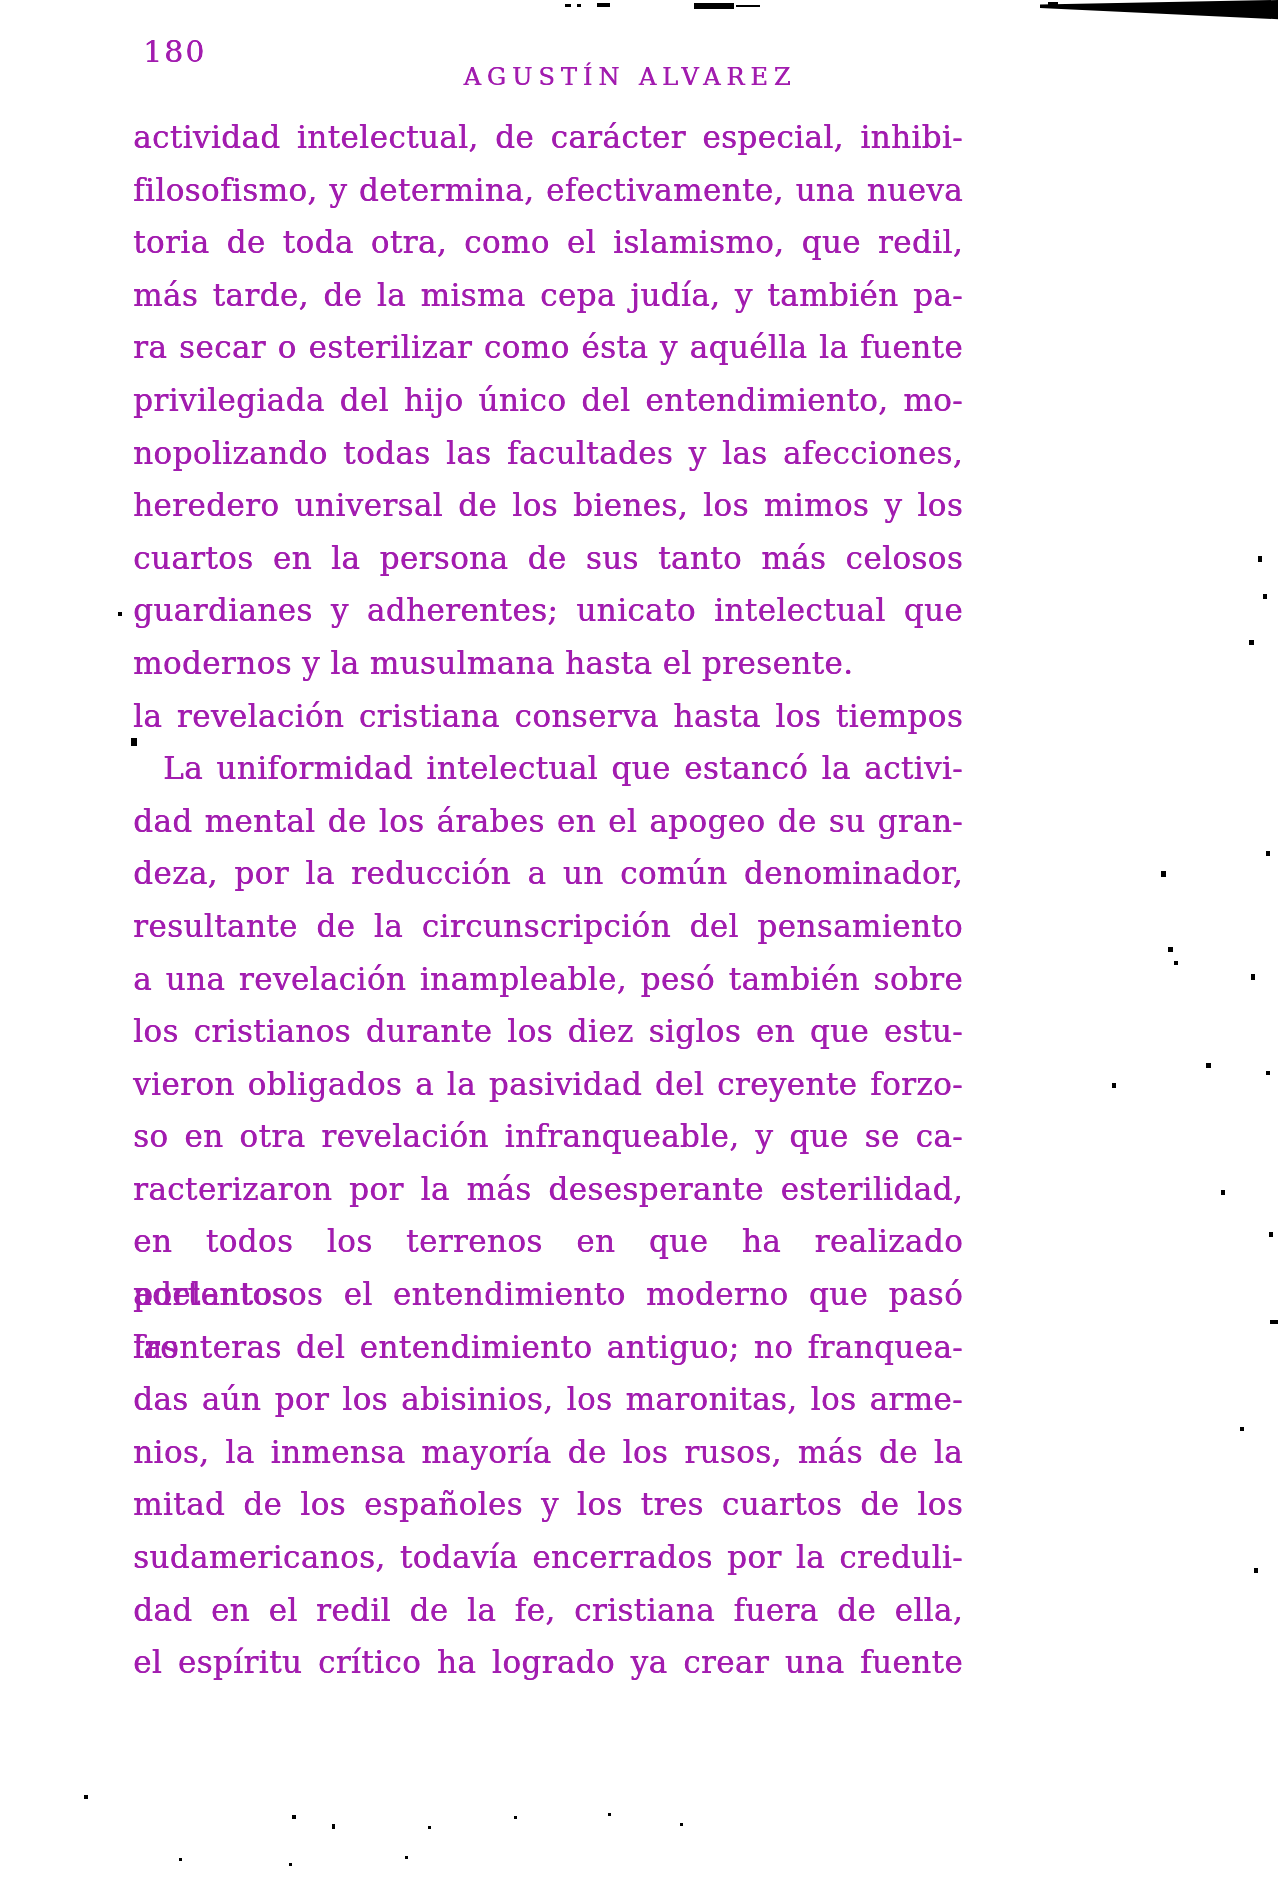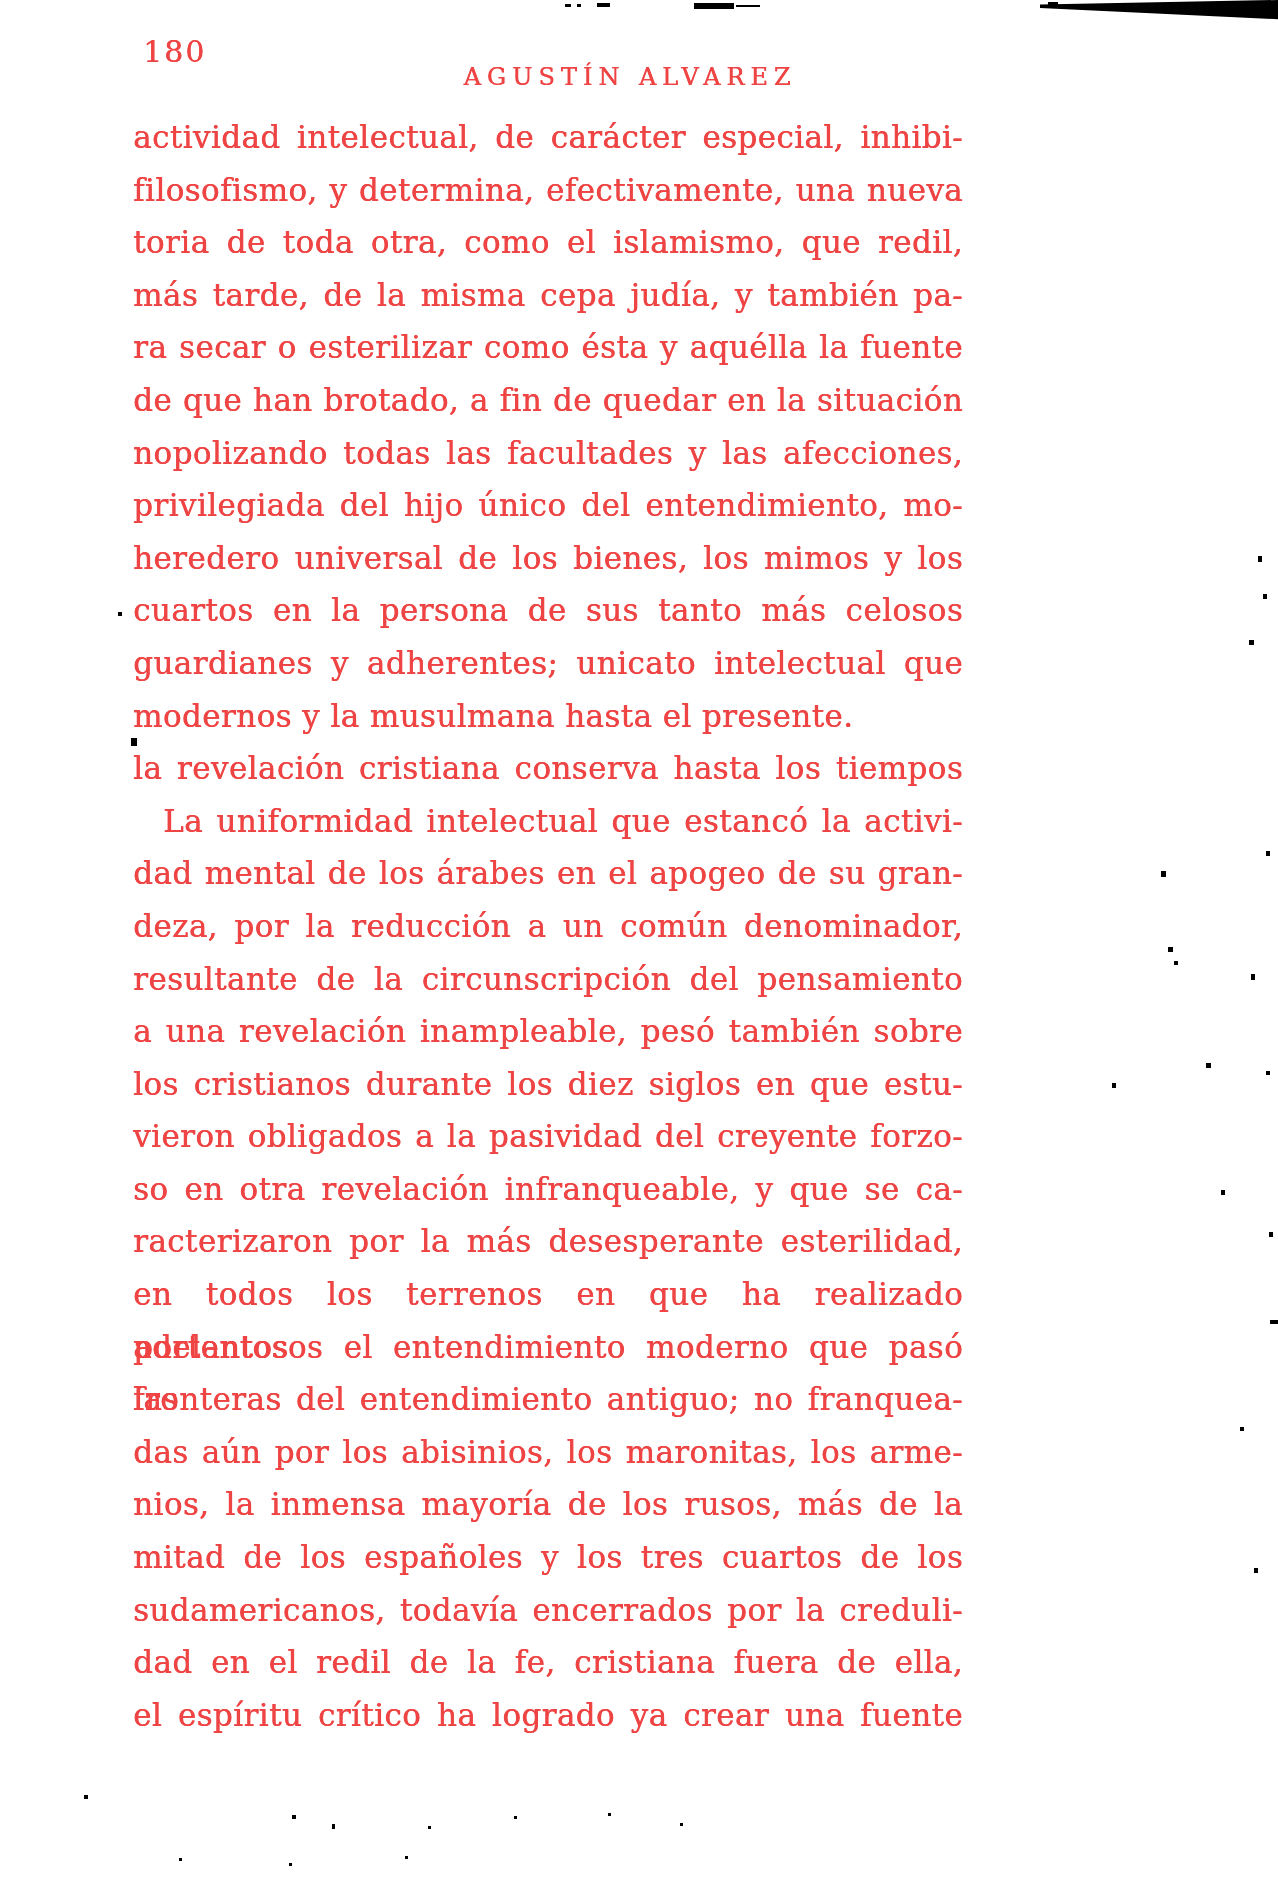--- a/index.html
+++ b/index.html
@@ -3,21 +3,21 @@
 <meta charset="utf-8">
 <style>
   html, body { margin: 0; padding: 0; background: #e8e8e8; }
   .page {
     position: relative;
     width: 1278px;
     height: 1886px;
     background: #ffffff;
     overflow: hidden;
     font-family: "DejaVu Serif", "Liberation Serif", serif;
-    color: #ef4444;
+    color: #a21caf;
   }
   .page-number {
     position: absolute;
     left: 143px;
     top: 34px;
     font-size: 30px;
     letter-spacing: 2px;
     text-shadow: 0.4px 0 currentColor;
   }
   .header-title {
@@ -59,23 +59,22 @@
 
 <div class="page">
   <div class="page-number">180</div>
   <div class="header-title">AGUSTÍN ALVAREZ</div>
   <div class="text-block">
       <div class="line">actividad intelectual, de carácter especial, inhibi-</div>
       <div class="line">filosofismo, y determina, efectivamente, una nueva</div>
       <div class="line">toria de toda otra, como el islamismo, que redil,</div>
       <div class="line">más tarde, de la misma cepa judía, y también pa-</div>
       <div class="line">ra secar o esterilizar como ésta y aquélla la fuente</div>
-      <div class="line">de que han brotado, a fin de quedar en la situación</div>
+      <div class="line">privilegiada del hijo único del entendimiento, mo-</div>
       <div class="line">nopolizando todas las facultades y las afecciones,</div>
-      <div class="line">privilegiada del hijo único del entendimiento, mo-</div>
       <div class="line">heredero universal de los bienes, los mimos y los</div>
       <div class="line">cuartos en la persona de sus tanto más celosos</div>
       <div class="line">guardianes y adherentes; unicato intelectual que</div>
       <div class="line short">modernos y la musulmana hasta el presente.</div>
       <div class="line">la revelación cristiana conserva hasta los tiempos</div>
       <div class="line indent">La uniformidad intelectual que estancó la activi-</div>
       <div class="line">dad mental de los árabes en el apogeo de su gran-</div>
       <div class="line">deza, por la reducción a un común denominador,</div>
       <div class="line">resultante de la circunscripción del pensamiento</div>
       <div class="line">a una revelación inampleable, pesó también sobre</div>

